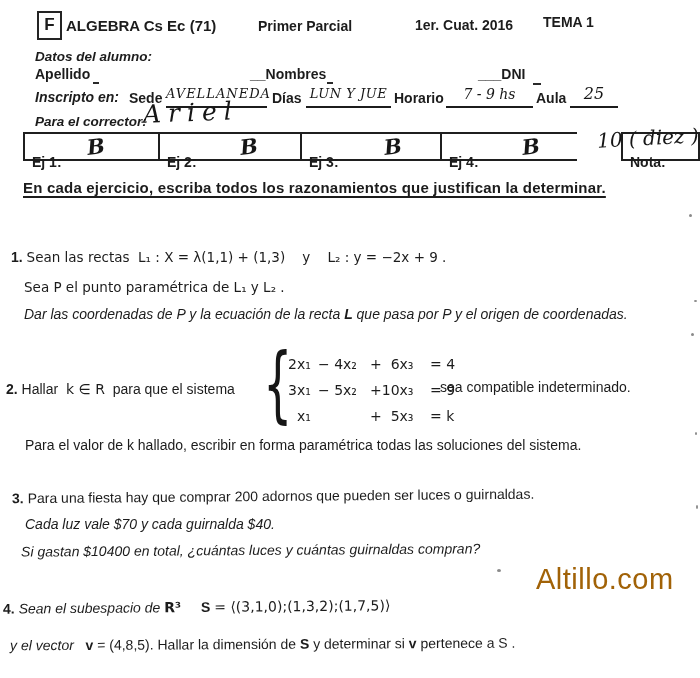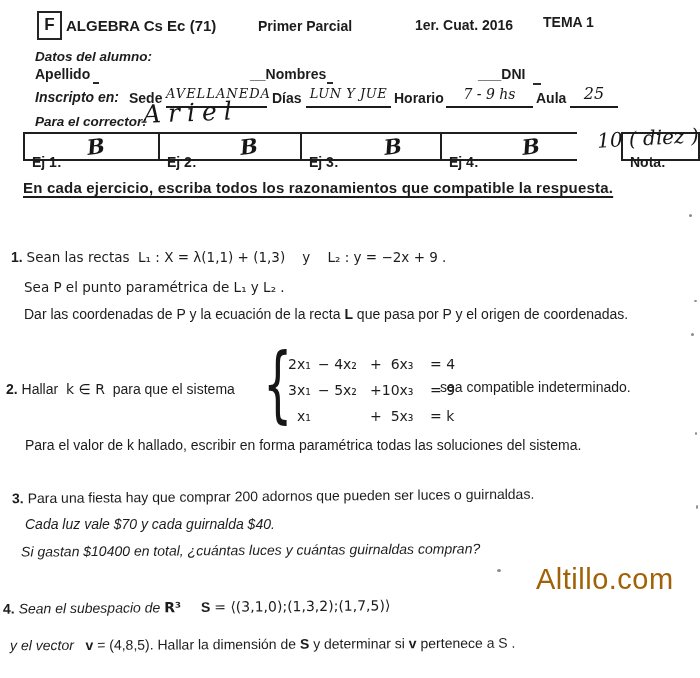--- a/index.html
+++ b/index.html
@@ -98,28 +98,28 @@
     <div class="gcell" style="width:137px;">
       <span class="b">Ej 4:</span>
       <span class="grade-b hw" style="left:80px;">B</span>
     </div>
     <div class="gcell" style="width:79px;margin-left:44px;">
       <span class="b">Nota:</span>
     </div>
   </div>
   <div class="abs hw" style="left:597px;top:126px;font-size:20px;transform:rotate(-3deg);z-index:2;">10 ( diez )</div>
 
-  <div class="abs instruction" style="left:23px;top:179px;">En cada ejercicio, escriba todos los razonamientos que compatible la respuesta.</div>
+  <div class="abs instruction" style="left:23px;top:179px;">En cada ejercicio, escriba todos los razonamientos que justifican la determinar.</div>
 
   <div class="abs sz14" style="left:11px;top:249px;">
     <span class="b">1.</span>
     <span class="math pre" style="font-size:13.5px;">Sean las rectas  L₁ : X = λ(1,1) + (1,3)    y    L₂ : y = −2x + 9 .</span>
   </div>
   <div class="abs math" style="left:24px;top:279px;font-size:13.5px;">Sea P el punto paramétrica de  L₁  y  L₂ .</div>
-  <div class="abs sz14" style="left:24px;top:306px;">
+  <div class="abs sz14" style="left:24px;top:306px;font-style:italic;">
     <span>Dar las coordenadas de P y la ecuación de la recta </span><span class="b">L</span><span> que pasa por P y el origen de coordenadas.</span>
   </div>
 
   <div class="abs sz14" style="left:6px;top:381px;">
     <span class="b">2.</span>
     <span class="pre">Hallar  </span><span class="math">k ∈ R</span><span class="pre">  para que el sistema</span>
   </div>
   <div class="brace">{</div>
   <div class="sys-grid">
     <span class="sys-cell">2x₁</span>

